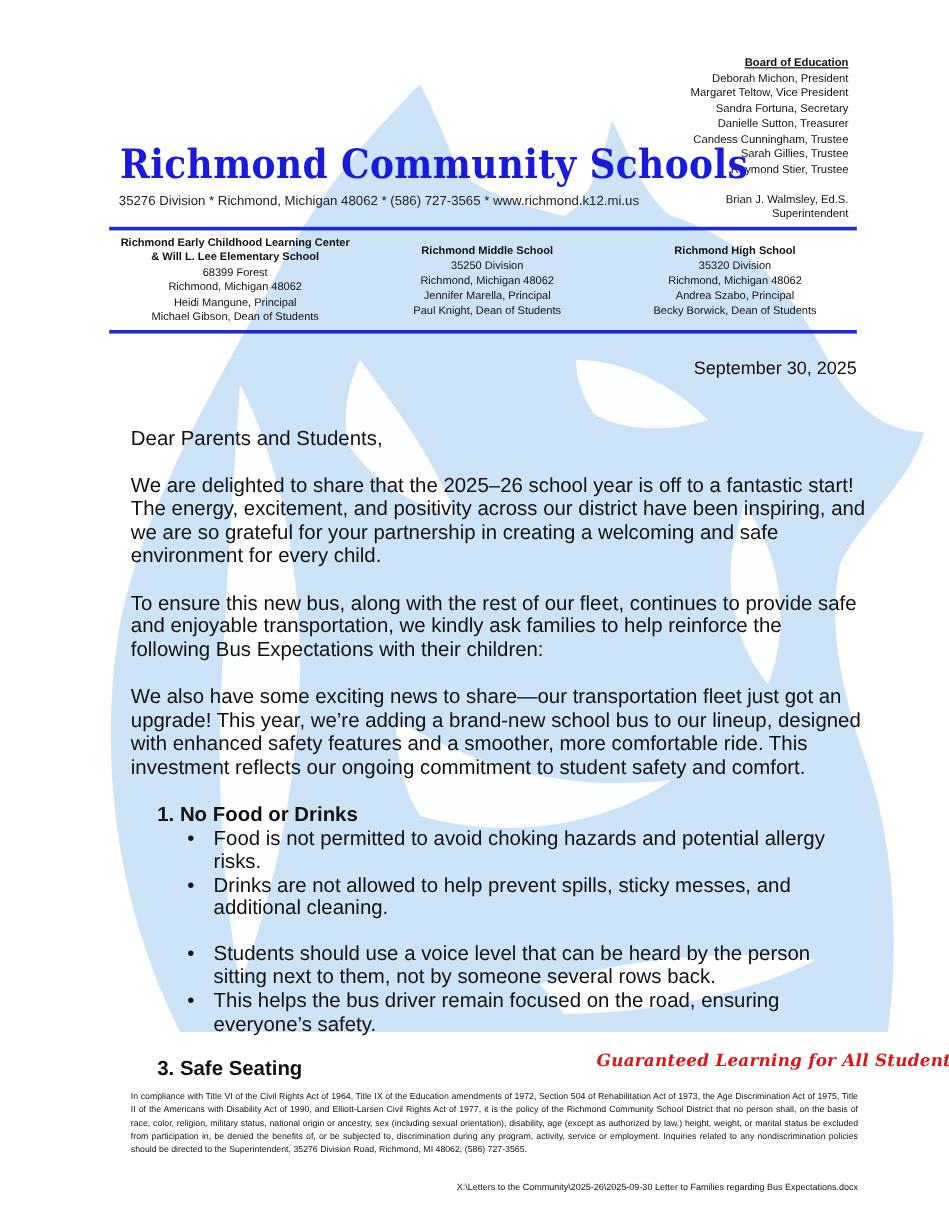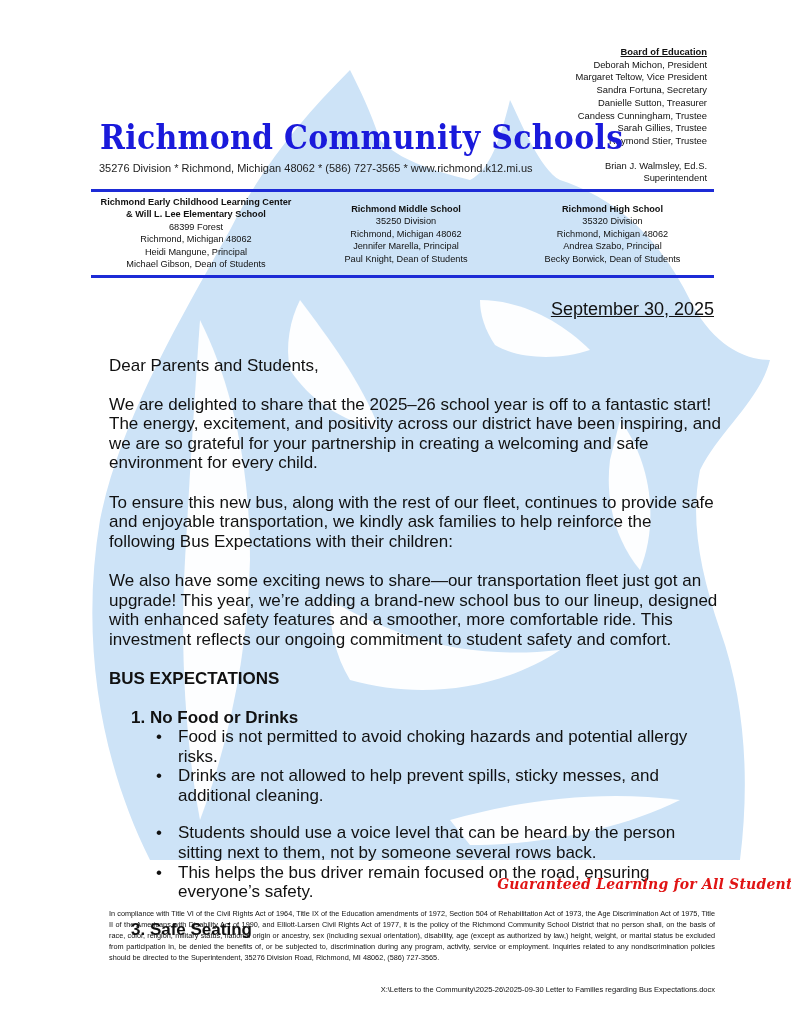--- a/index.html
+++ b/index.html
@@ -29,21 +29,21 @@
   .rule.r2 { top: 275px; }
 
   
   .schools { position: absolute; left: 75px; top: 196px; width: 623px; display: flex; }
   .school { text-align: center; font-size: 9.2px; line-height: 12.4px; }
   .school .name { font-weight: bold; }
   .s1 { width: 210px; }
   .s2 { width: 210px; padding-top: 7px; }
   .s3 { width: 203px; padding-top: 7px; }
 
-  .date { position: absolute; right: 93px; top: 299px; font-size: 18px; text-decoration: underline; }
+  .date { position: absolute; right: 93px; top: 299px; font-size: 15px; }
 
   .body-text { position: absolute; left: 93px; top: 356px; width: 612px; font-size: 17px; line-height: 19.6px; }
   .body-text p { margin: 0 0 19.6px 0; }
   .body-text .greeting { margin-bottom: 19px; }
   .section-title { font-weight: bold; margin: 0 0 19px 0; }
 
   .expect { margin: 0 0 18px 22px; }
   .expect .etitle { font-weight: bold; }
   .expect ul { margin: 0; padding: 0 0 0 47px; list-style: none; }
   .expect li { position: relative; }
@@ -129,21 +129,20 @@
   <div class="rule r2"></div>
 
   <div class="date">September 30, 2025</div>
 
   <div class="body-text">
     <p class="greeting">Dear Parents and Students,</p>
     <p>We are delighted to share that the 2025–26 school year is off to a fantastic start! The energy, excitement, and positivity across our district have been inspiring, and we are so grateful for your partnership in creating a welcoming and safe environment for every child.</p>
     <p>To ensure this new bus, along with the rest of our fleet, continues to provide safe and enjoyable transportation, we kindly ask families to help reinforce the following Bus Expectations with their children:</p>
     <p>We also have some exciting news to share—our transportation fleet just got an upgrade! This year, we’re adding a brand-new school bus to our lineup, designed with enhanced safety features and a smoother, more comfortable ride. This investment reflects our ongoing commitment to student safety and comfort.</p>
 
-    <div class="section-title">BUS EXPECTATIONS</div>
 
     <div class="expect">
       <div class="etitle">1. No Food or Drinks</div>
       <ul>
         <li><span class="bullet">•</span><span>Food is not permitted to avoid choking hazards and potential allergy risks.</span></li>
         <li><span class="bullet">•</span><span>Drinks are not allowed to help prevent spills, sticky messes, and additional cleaning.</span></li>
       </ul>
     </div>
 
     <div class="expect">

